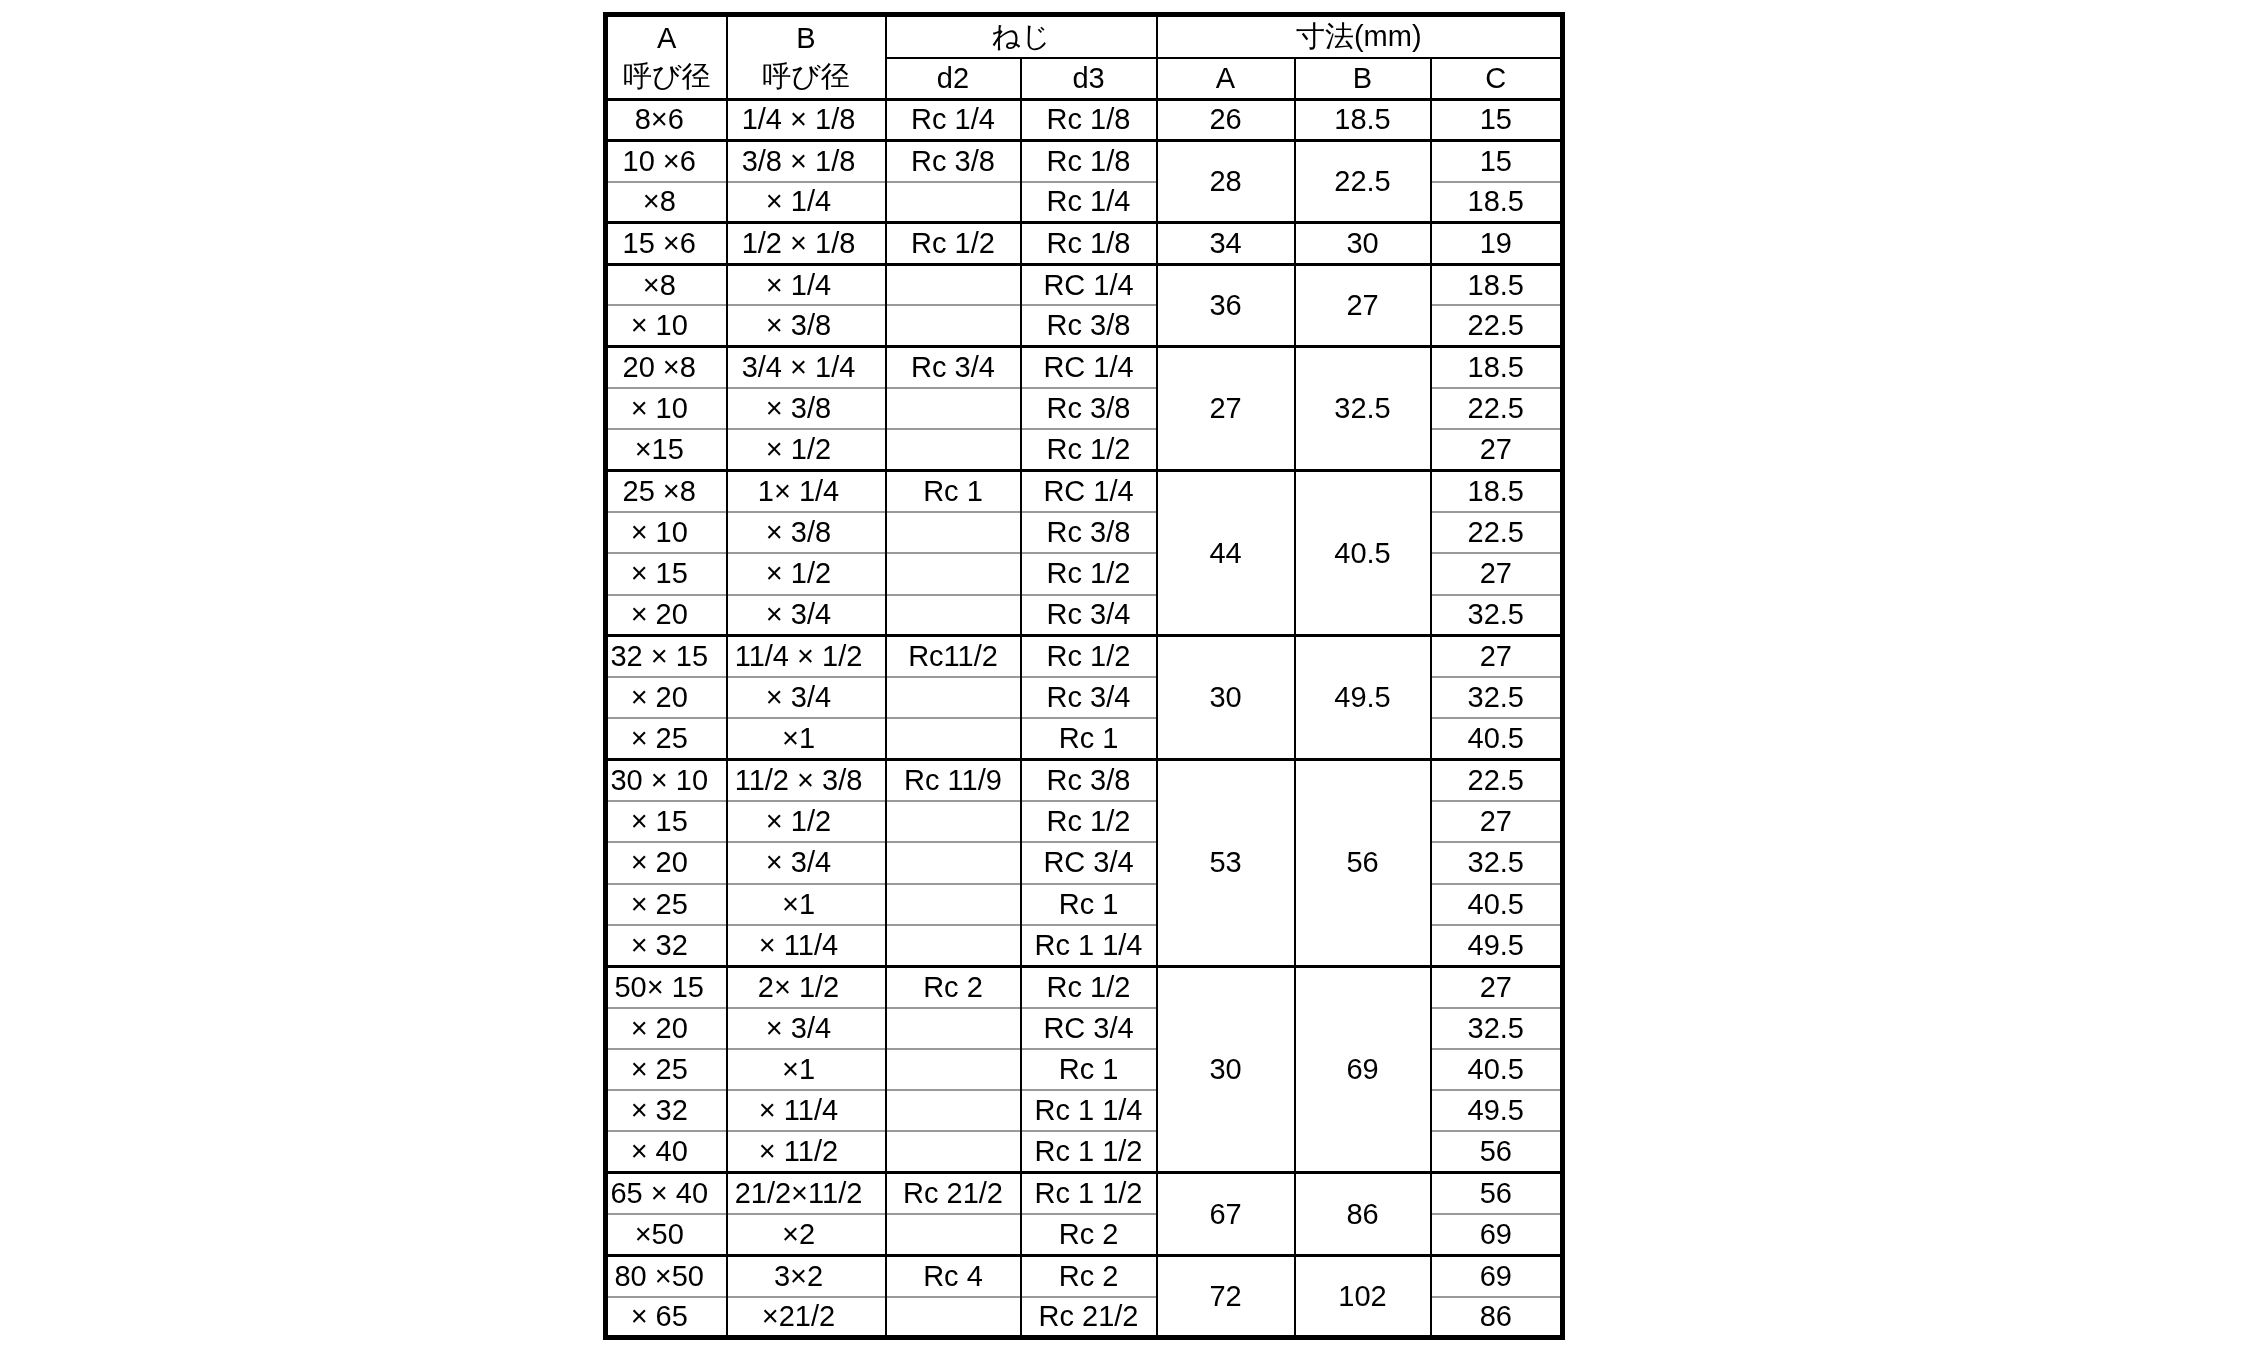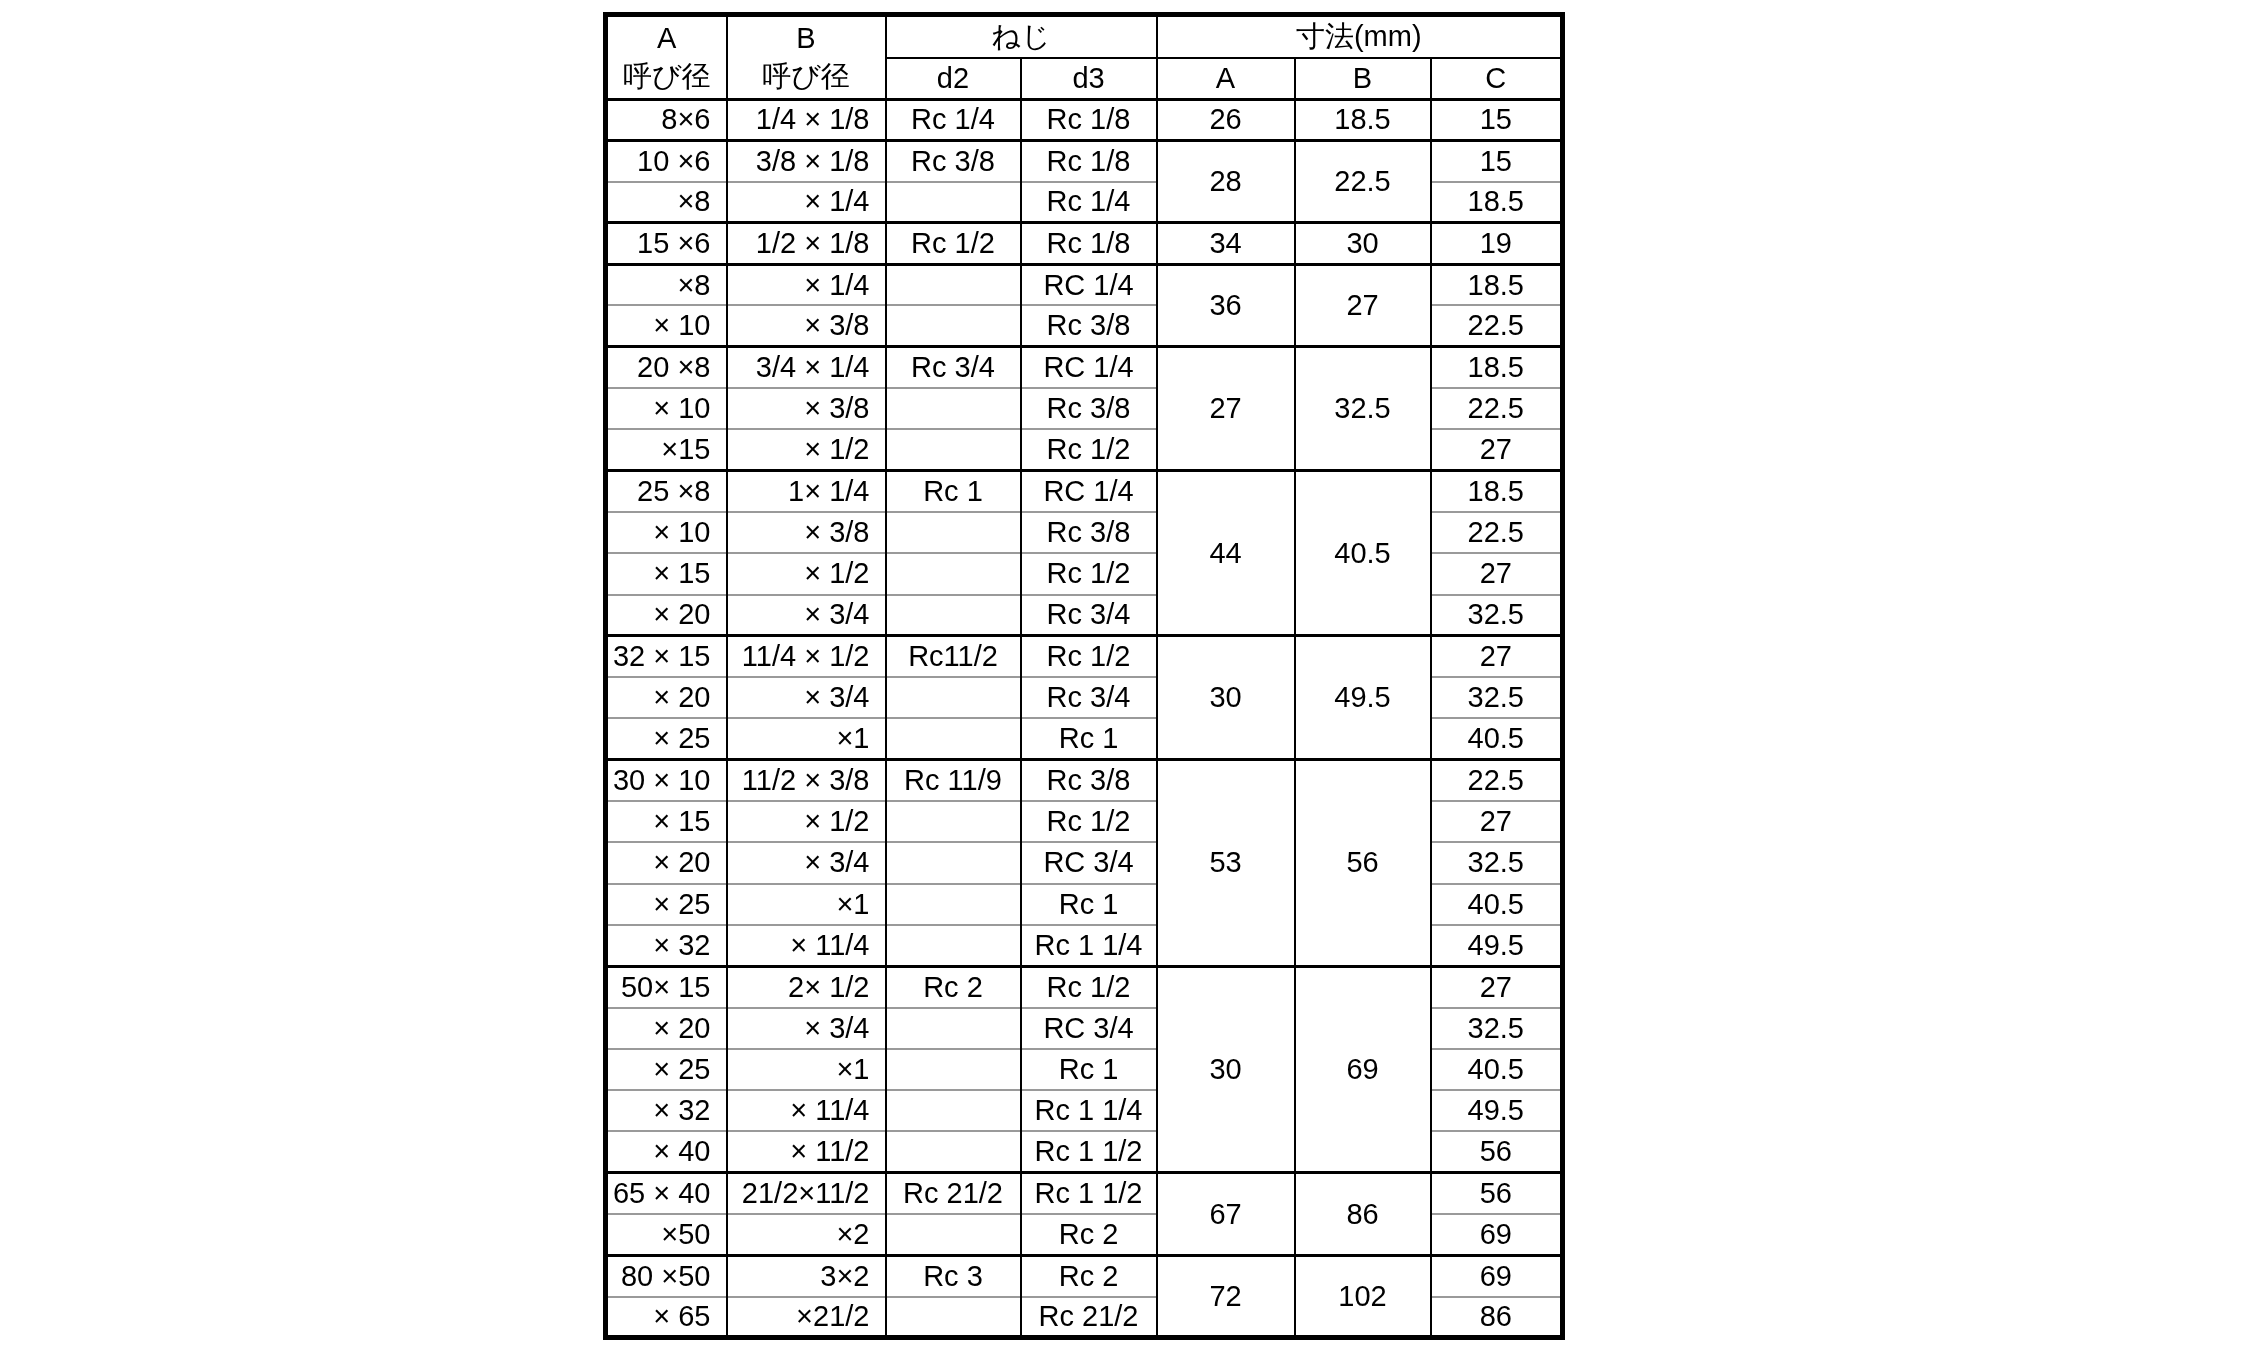--- a/index.html
+++ b/index.html
@@ -52,21 +52,20 @@
   tbody tr { height: 41.3px; }
 
   thead th { border-bottom: 2px solid #000; }
   th.two-line { line-height: 38px; }
   th.two-line .ln { display: block; }
 
   tbody tr.group-start td { border-top: 3px solid #000; }
   tbody tr.group-inner td { border-top: 2px solid #9a9a9a; }
 
   td.right {
-    text-align: right;
     padding-right: 15px;
   }
 </style>
 </head>
 <body>
 
 <div class="canvas">
   <div class="table-wrap">
     <table class="spec">
       <colgroup>
@@ -312,21 +311,21 @@
           <tr class="group-inner">
             <td class="right">×50</td>
             <td class="right">×2</td>
             <td></td>
             <td>Rc 2</td>
             <td>69</td>
           </tr>
           <tr class="group-start">
             <td class="right">80 ×50</td>
             <td class="right">3×2</td>
-            <td>Rc 3</td>
+            <td>Rc 4</td>
             <td>Rc 2</td>
             <td rowspan="2">72</td>
             <td rowspan="2">102</td>
             <td>69</td>
           </tr>
           <tr class="group-inner">
             <td class="right">× 65</td>
             <td class="right">×21/2</td>
             <td></td>
             <td>Rc 21/2</td>

